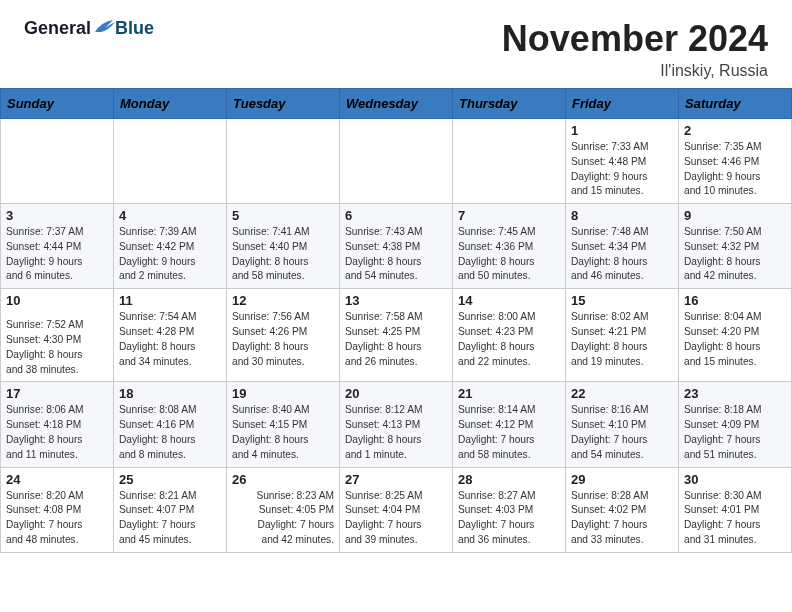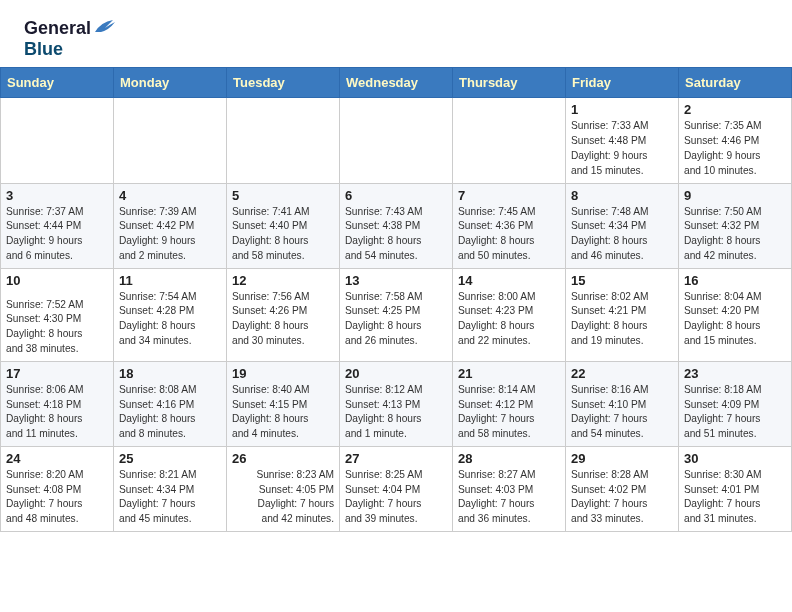--- a/index.html
+++ b/index.html
@@ -28,26 +28,27 @@
       color: #444;
       margin-top: 2px;
     }
     .calendar {
       width: 100%;
       border-collapse: collapse;
       margin: 0;
     }
     .calendar th {
       background: #3a7abf;
-      color: #fef9c3;
+      color: #000000;
       font-size: 13px;
       font-weight: bold;
       padding: 7px 6px;
       text-align: left;
       border: 1px solid #2d6aaf;
+      font-style: italic;
     }
     .calendar td {
       vertical-align: top;
       border: 1px solid #ccc;
       padding: 4px 5px;
       font-size: 10.5px;
       color: #222;
       width: 113px;
       min-height: 80px;
       background: #fff;
@@ -68,21 +69,21 @@
     }
     .empty {
       background: #fff !important;
     }
     .logo-container {
       display: flex;
       align-items: center;
     }
     .logo-lines {
       display: flex;
-      flex-direction: column;
+      flex-direction: row;
       line-height: 1.15;
     }
     .logo-general {
       font-size: 18px;
       font-weight: bold;
       color: #1a1a2e;
     }
     .logo-blue {
       font-size: 18px;
       font-weight: bold;
@@ -97,20 +98,24 @@
     <div class="logo-lines">
       <div style="display:flex;align-items:center;">
         <span class="logo-general">General</span>
         <svg width="22" height="18" viewBox="0 0 22 18" style="margin-left:2px;margin-top:-2px;">
           <path d="M2 14 Q8 4 20 2 Q14 8 12 10 Q18 6 22 4 Q16 12 8 14 Z" fill="#3a7abf"></path>
         </svg>
       </div>
       <span class="logo-blue">Blue</span>
     </div>
   </div>
+  <div class="title-area">
+    <div class="month-title">November 2024</div>
+    <div class="location">Il'inskiy, Russia</div>
+  </div>
 </div>
 
 <table class="calendar">
   <thead>
     <tr>
     <th>Sunday</th>
         <th>Monday</th>
         <th>Tuesday</th>
         <th>Wednesday</th>
         <th>Thursday</th>
@@ -297,21 +302,21 @@
         <td>
           <span class="day-num">24</span>
           <div class="day-info" style="white-space: pre-line;">Sunrise: 8:20 AM
 Sunset: 4:08 PM
 Daylight: 7 hours
 and 48 minutes.</div>
         </td>
         <td>
           <span class="day-num">25</span>
           <div class="day-info" style="white-space: pre-line;">Sunrise: 8:21 AM
-Sunset: 4:34 PM
+Sunset: 4:07 PM
 Daylight: 7 hours
 and 45 minutes.</div>
         </td>
         <td>
           <span class="day-num">26</span>
           <div class="day-info" style="white-space: pre-line; text-align: right;">Sunrise: 8:23 AM
 Sunset: 4:05 PM
 Daylight: 7 hours
 and 42 minutes.</div>
         </td>

